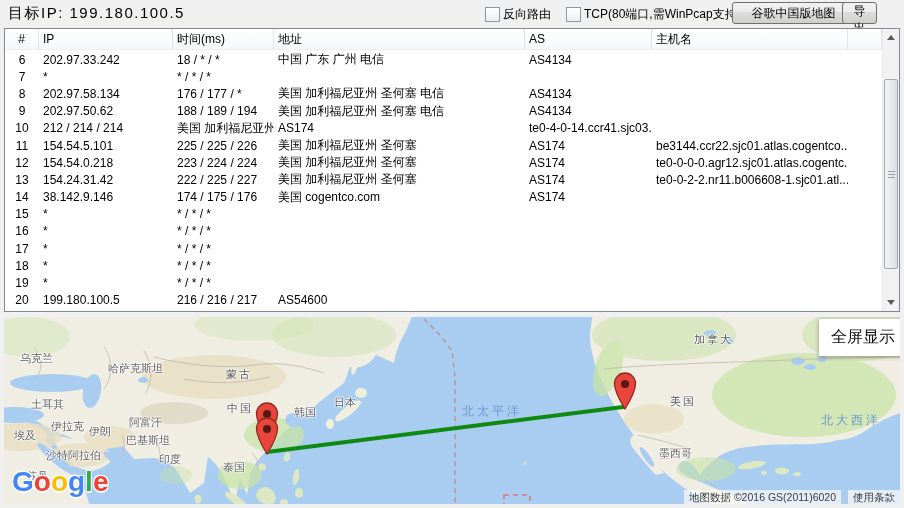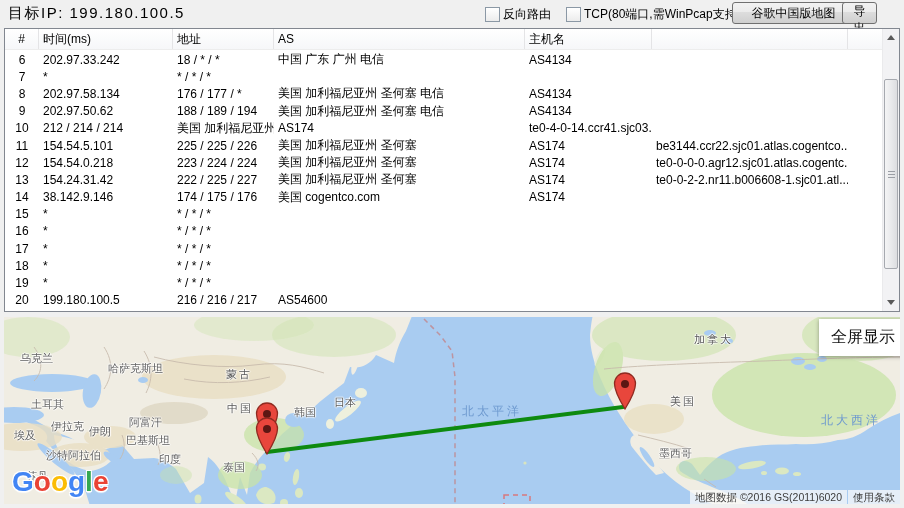--- a/index.html
+++ b/index.html
@@ -55,21 +55,21 @@
   .maplabel.big{letter-spacing:2px;color:#575757;}
   .maplabel.ocean{color:#6d99cf;letter-spacing:3px;font-size:12px;text-shadow:none;}
   .pin{position:absolute;width:24px;height:38px;}
   .fullscreen-btn{position:absolute;left:815px;top:2px;height:37px;padding:0 12px;background:#fff;
                   display:flex;align-items:center;font-size:16px;color:#111;
                   box-shadow:0 1px 4px rgba(0,0,0,.35);cursor:pointer;white-space:nowrap;}
   .glogo{position:absolute;left:8px;bottom:6px;font-size:28px;font-weight:bold;letter-spacing:0px;
          text-shadow:1px 1px 0 #fff,-1px -1px 0 #fff,1px -1px 0 #fff,-1px 1px 0 #fff,0 2px 1px rgba(255,255,255,.8);}
   .attrib{position:absolute;right:0;bottom:0;height:14px;display:flex;align-items:center;font-size:10.5px;color:#3c3c3c;}
   .attrib span{background:rgba(250,250,250,.75);padding:1px 5px;height:12px;line-height:12px;}
-  .attr-terms{margin-left:1px;}
+  .attr-terms{margin-left:7px;}
 </style>
 </head>
 <body>
 
 <div class="app">
 
   <div class="topbar">
     <div class="title">目标IP:  199.180.100.5</div>
     <label class="chk chk1">
       <span class="box"></span>
@@ -79,20 +79,21 @@
       <span class="box"></span>
       <span>TCP(80端口,需WinPcap支持)</span>
     </label>
     <button class="btn btn-gmap">谷歌中国版地图</button>
     <button class="btn btn-export">导出</button>
   </div>
 
   <div class="table">
     <div class="thead">
       <div class="hc first">#</div>
+      <div class="hc">IP</div>
       <div class="hc">时间(ms)</div>
       <div class="hc">地址</div>
       <div class="hc">AS</div>
       <div class="hc">主机名</div>
       <div class="hc"></div>
     </div>
     <div class="tbody" id="rows">
         <div class="trow">
           <div class="td c-hop">6</div>
           <div class="td c-ip">202.97.33.242</div>

